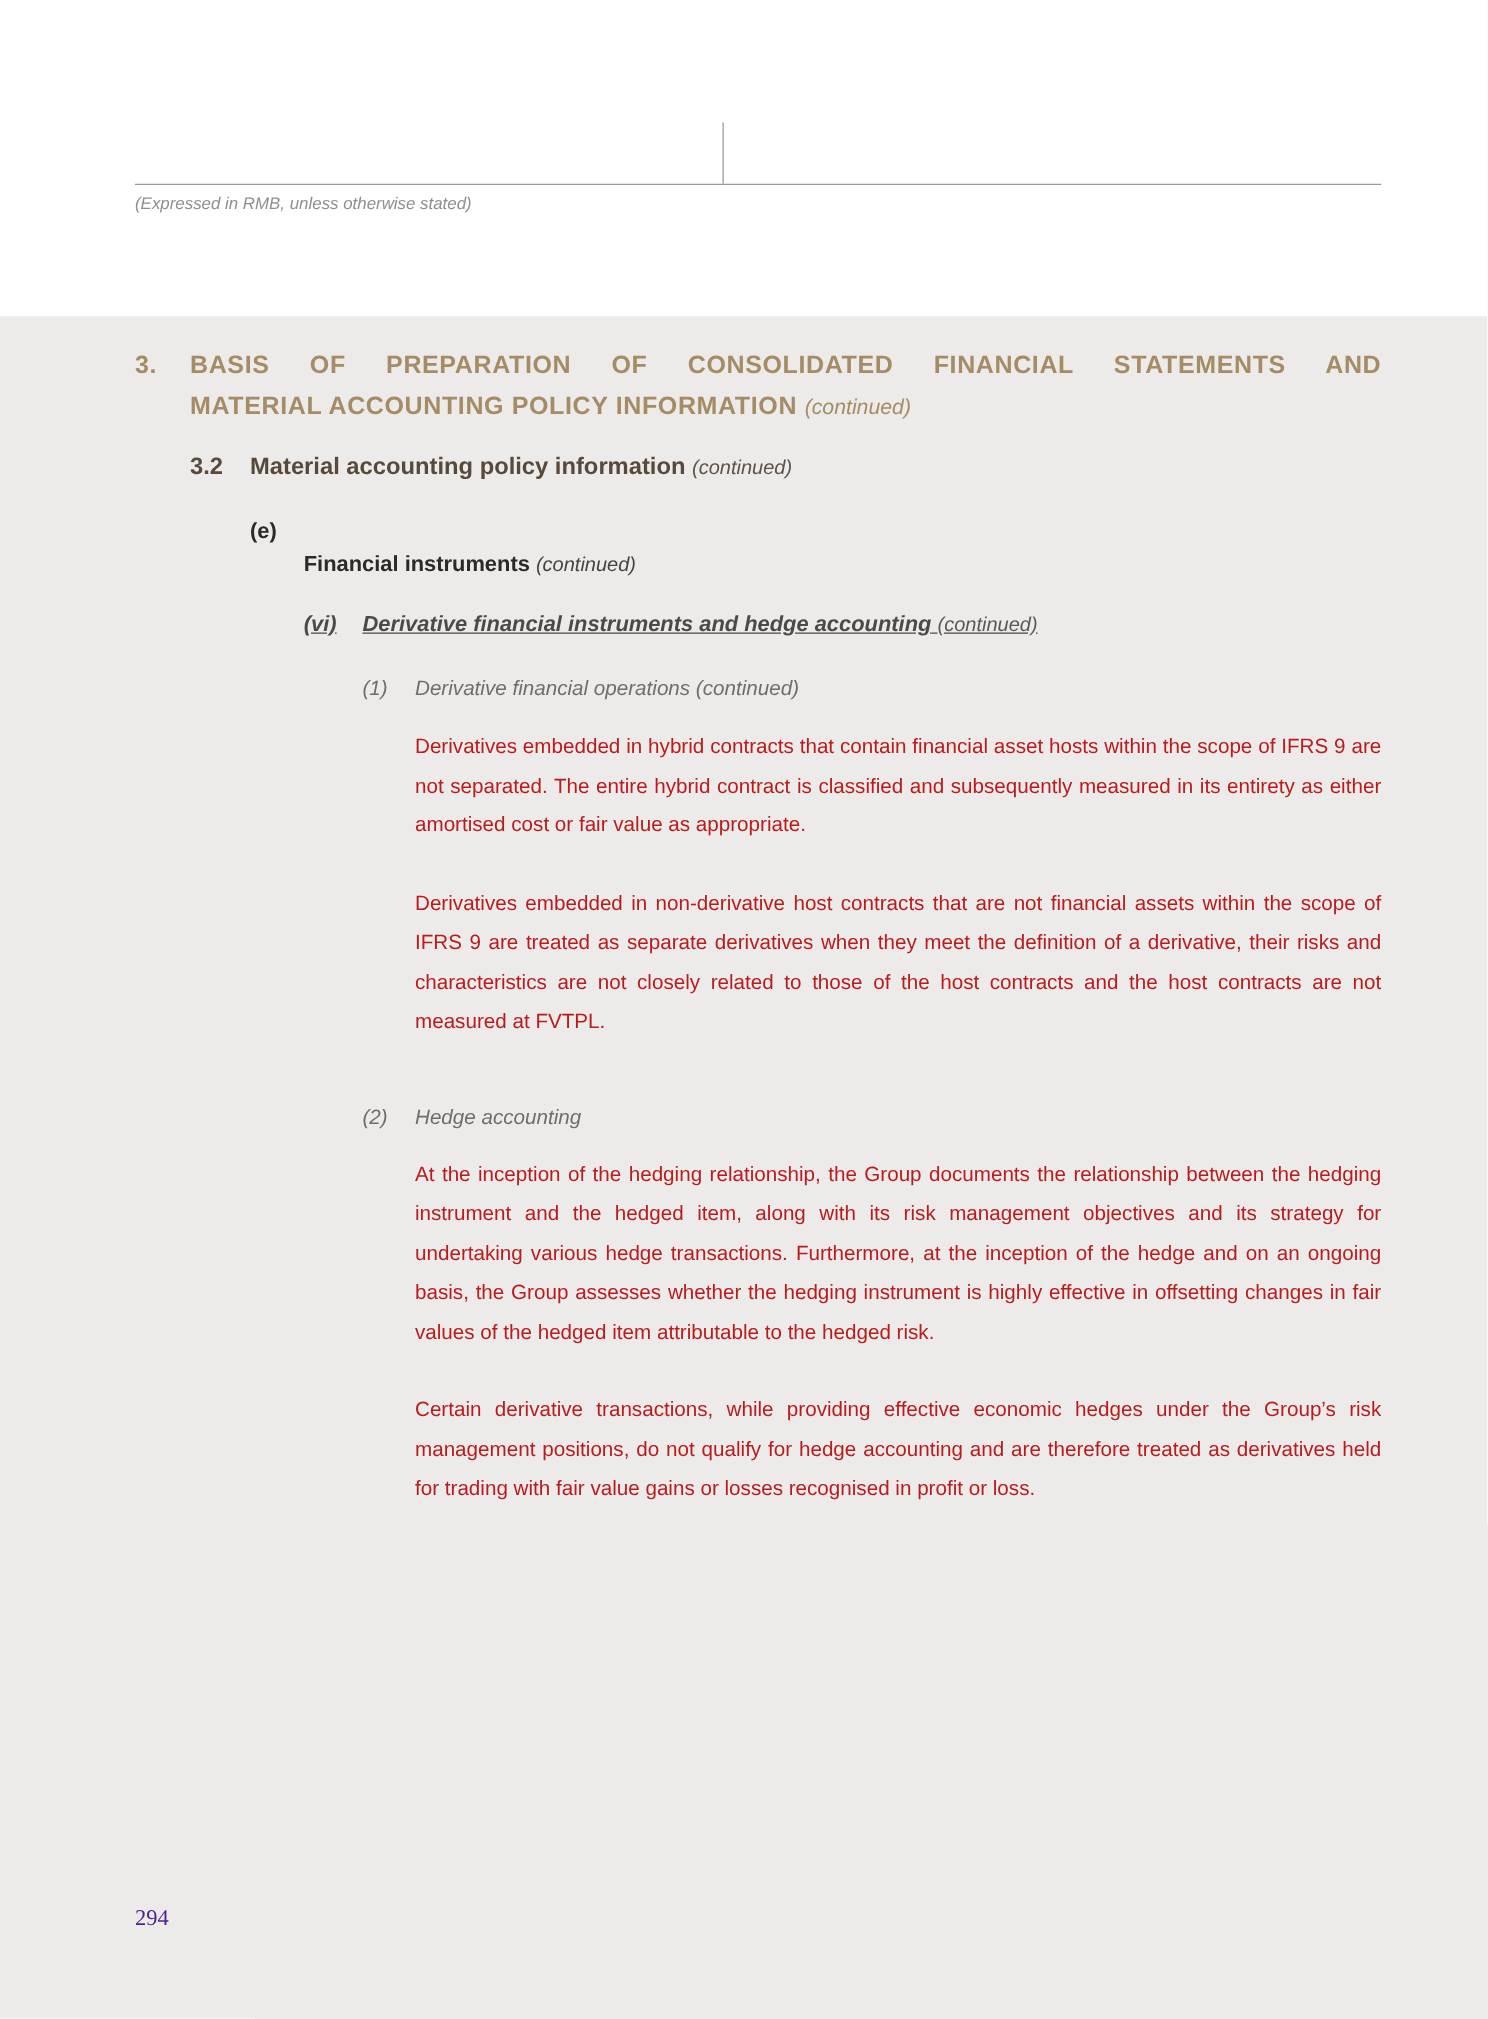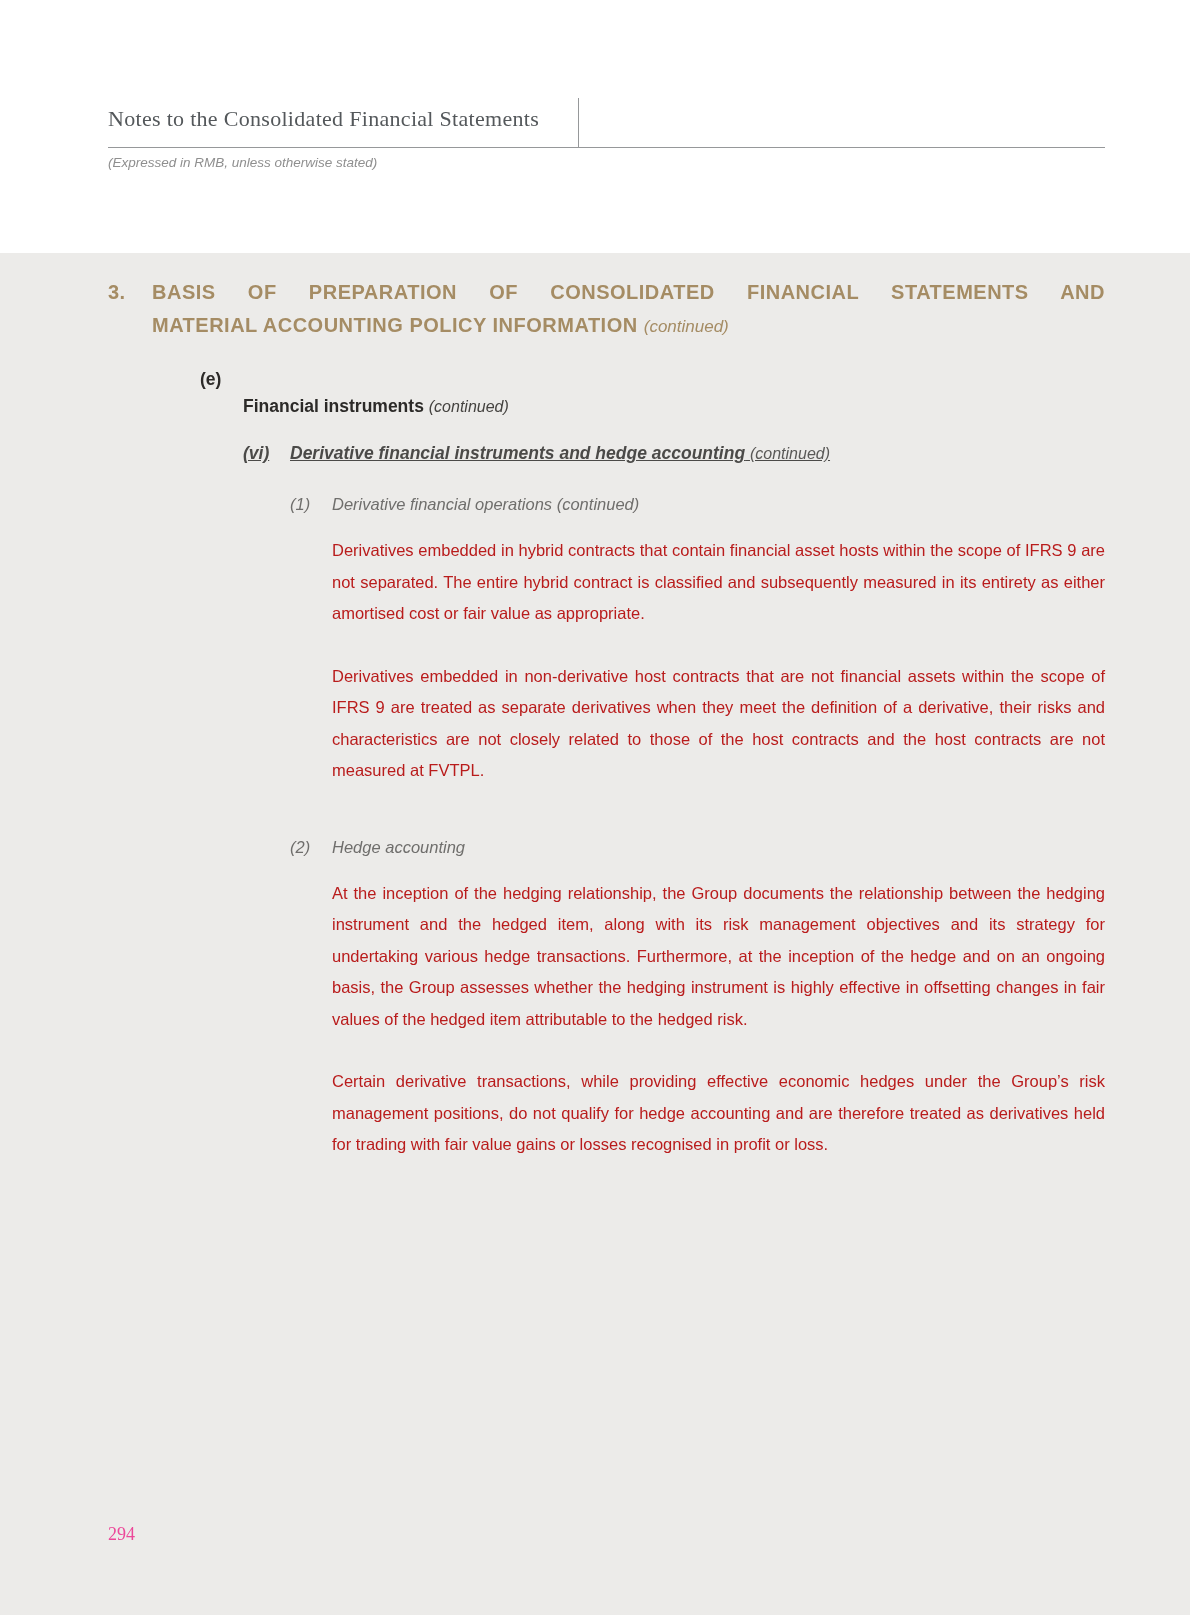--- a/index.html
+++ b/index.html
@@ -130,47 +130,53 @@
   }
   .body-para + .body-para { margin-top: 31px; }
 
   
   .page-number {
     position: absolute;
     left: 108px;
     top: 1524px;
     font-family: "Liberation Serif", serif;
     font-size: 18px;
-    color: #ec4899;
+    color: #4c1d95;
   }
 </style>
 </head>
 <body>
 
 <div class="page">
 
-  <div class="doc-title">Notes to the Consolidated Financial Statements</div>
   <div class="header-vline"></div>
   <div class="header-hline"></div>
   <div class="doc-subtitle">(Expressed in RMB, unless otherwise stated)</div>
 
   <div class="content-band">
     <div class="content-inner">
 
       <div class="h3-row">
         <div class="h3-num">3.</div>
         <div class="h3-body">
           <div class="h3-line1">BASIS OF PREPARATION OF CONSOLIDATED FINANCIAL STATEMENTS AND</div>
           <div class="h3-line2">
             <span>MATERIAL ACCOUNTING POLICY INFORMATION</span>
             <span class="h3-cont">(continued)</span>
           </div>
         </div>
       </div>
 
+      <div class="h32-row">
+        <div class="h32-num">3.2</div>
+        <div class="h32-title">
+          <span>Material accounting policy information</span>
+          <span class="h32-cont">(continued)</span>
+        </div>
+      </div>
 
       <div class="he-row">
         <div class="he-num">(e)</div>
         <div class="he-title">
           <span>Financial instruments</span>
           <span class="he-cont">(continued)</span>
         </div>
       </div>
 
       <div class="hvi-row">

